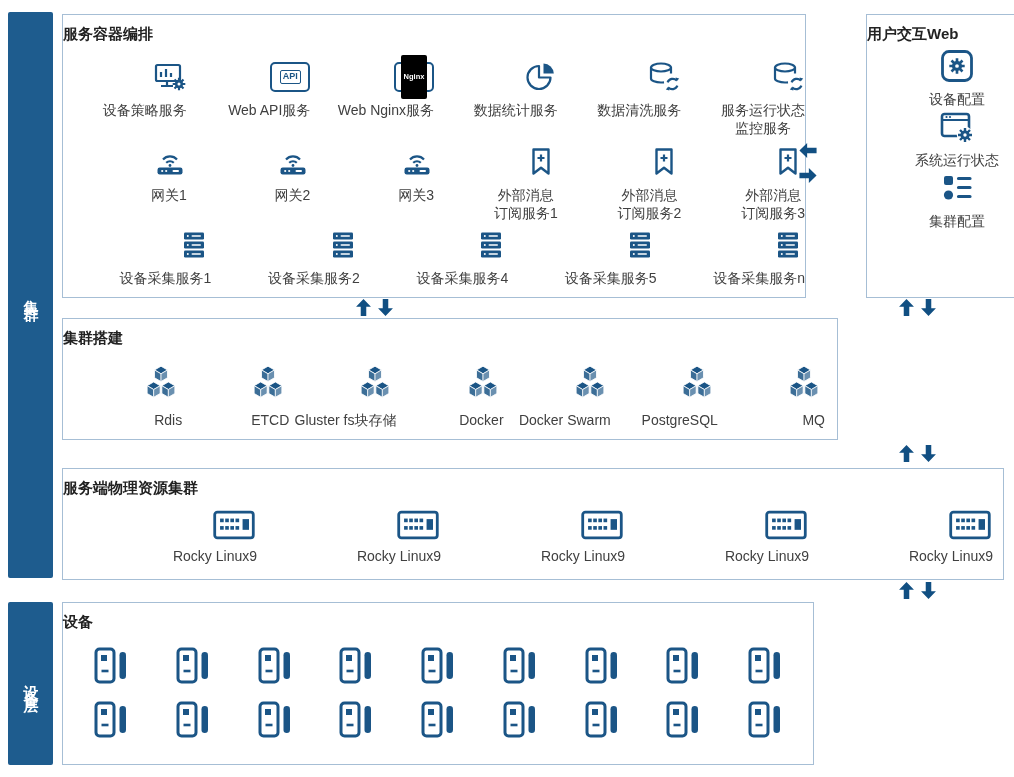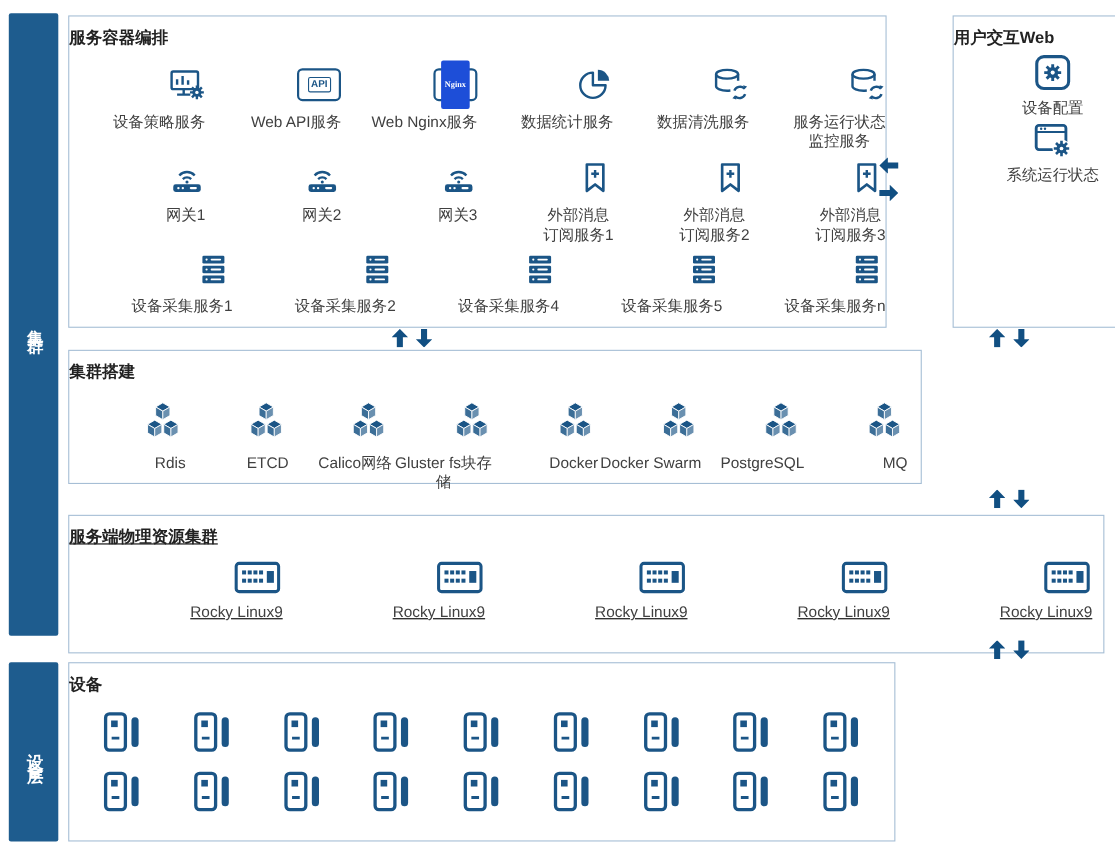--- a/index.html
+++ b/index.html
@@ -11,38 +11,38 @@
           writing-mode:vertical-rl; letter-spacing:7px; font-size:15px; font-weight:700; border-radius:2px; }
   #bar-cluster { left:8px; top:12px; width:45px; height:566px; }
   #bar-device  { left:8px; top:602px; width:45px; height:163px; }
 
   .box { position:absolute; background:#fff; border:1px solid #a6bed5; }
   .box-title { text-align:left; font-weight:700; font-size:15px; color:#222; padding-top:10px; }
 
   #box-orch    { left:62px; top:14px;  width:744px; height:284px; }
   #box-web     { left:866px; top:14px; width:182px; height:284px; display:flex; flex-direction:column; }
   #box-setup   { left:62px; top:318px; width:776px; height:122px; }
-  #box-phys    { left:62px; top:468px; width:942px; height:126px;text-decoration:underline; }
+  #box-phys    { left:62px; top:468px; width:942px; height:112px; }
   #box-devices { left:62px; top:602px; width:752px; height:163px; }
 
   .orch-row { display:flex; }
   .r1 { margin-top:16px; height:85px; }
   .r2 { height:83px; }
   .r3 { height:68px; }
   .cell { flex:1; display:flex; flex-direction:column; align-items:flex-end; }
   .ic { width:34px; height:34px; color:#1b5586; flex:0 0 auto; }
   .ic-lg { width:36px; height:36px; }
   .ic-cube { width:42px; height:42px; }
   .ic-chip { width:46px; height:30px; }
   .lbl { font-size:14px; color:#404040; text-align:center; white-space:pre-line; line-height:1.3; margin-top:7px; }
 
   .badge-ic { width:40px; height:30px; border:2.4px solid #1b5586; border-radius:5px;
               display:flex; align-items:center; justify-content:center; margin:2px 0; color:#1b5586; }
   .badge-outline { border:1.5px solid #1b5586; color:#1b5586; font-size:9px; font-weight:700; padding:0 2px; line-height:1.3; border-radius:2px; }
-  .badge-filled  { background:#1d4ed8; color:#fff; font-size:7.5px; font-weight:700; padding:17px 3px; border-radius:2px; line-height:1.3;font-family:Liberation Serif, serif; }
+  .badge-filled  { background:#000000; color:#fff; font-size:7.5px; font-weight:700; padding:17px 3px; border-radius:2px; line-height:1.3; }
 
   .web-items { flex:1; display:flex; flex-direction:column; justify-content:flex-start; align-items:center; padding:4px 0 12px;font-family:Liberation Mono, monospace; }
   .web-item { display:flex; flex-direction:column; align-items:center; }
 
   .setup-row { display:flex; margin-top:14px; padding:0 12px; }
   .phys-row  { display:flex; margin-top:12px; padding:0 10px; }
 
   .dev-row { display:flex; justify-content:space-between; padding:0 28px; margin-top:14px; }
   .dev-ic { width:40px; height:40px; color:#1b5586; }
 
@@ -316,20 +316,26 @@
             <use href="#i-gearbox"></use>
           </svg>
         <div class="lbl">设备配置</div>
       </div>
       <div class="web-item">
         <svg class="ic ic-lg">
             <use href="#i-window-gear"></use>
           </svg>
         <div class="lbl">系统运行状态</div>
       </div>
+      <div class="web-item">
+        <svg class="ic ic-lg">
+            <use href="#i-cluster-config"></use>
+          </svg>
+        <div class="lbl">集群配置</div>
+      </div>
     </div>
   </div>
 
   <div class="box" id="box-setup">
     <div class="box-title">集群搭建</div>
     <div class="setup-row">
       <div class="cell">
         <svg class="ic ic-cube">
             <use href="#i-cubes"></use>
           </svg>
@@ -338,26 +344,20 @@
       <div class="cell">
         <svg class="ic ic-cube">
             <use href="#i-cubes"></use>
           </svg>
         <div class="lbl">ETCD</div>
       </div>
       <div class="cell">
         <svg class="ic ic-cube">
             <use href="#i-cubes"></use>
           </svg>
-        <div class="lbl">Calico网络</div>
-      </div>
-      <div class="cell">
-        <svg class="ic ic-cube">
-            <use href="#i-cubes"></use>
-          </svg>
         <div class="lbl">Gluster fs块存储</div>
       </div>
       <div class="cell">
         <svg class="ic ic-cube">
             <use href="#i-cubes"></use>
           </svg>
         <div class="lbl">Docker</div>
       </div>
       <div class="cell">
         <svg class="ic ic-cube">

